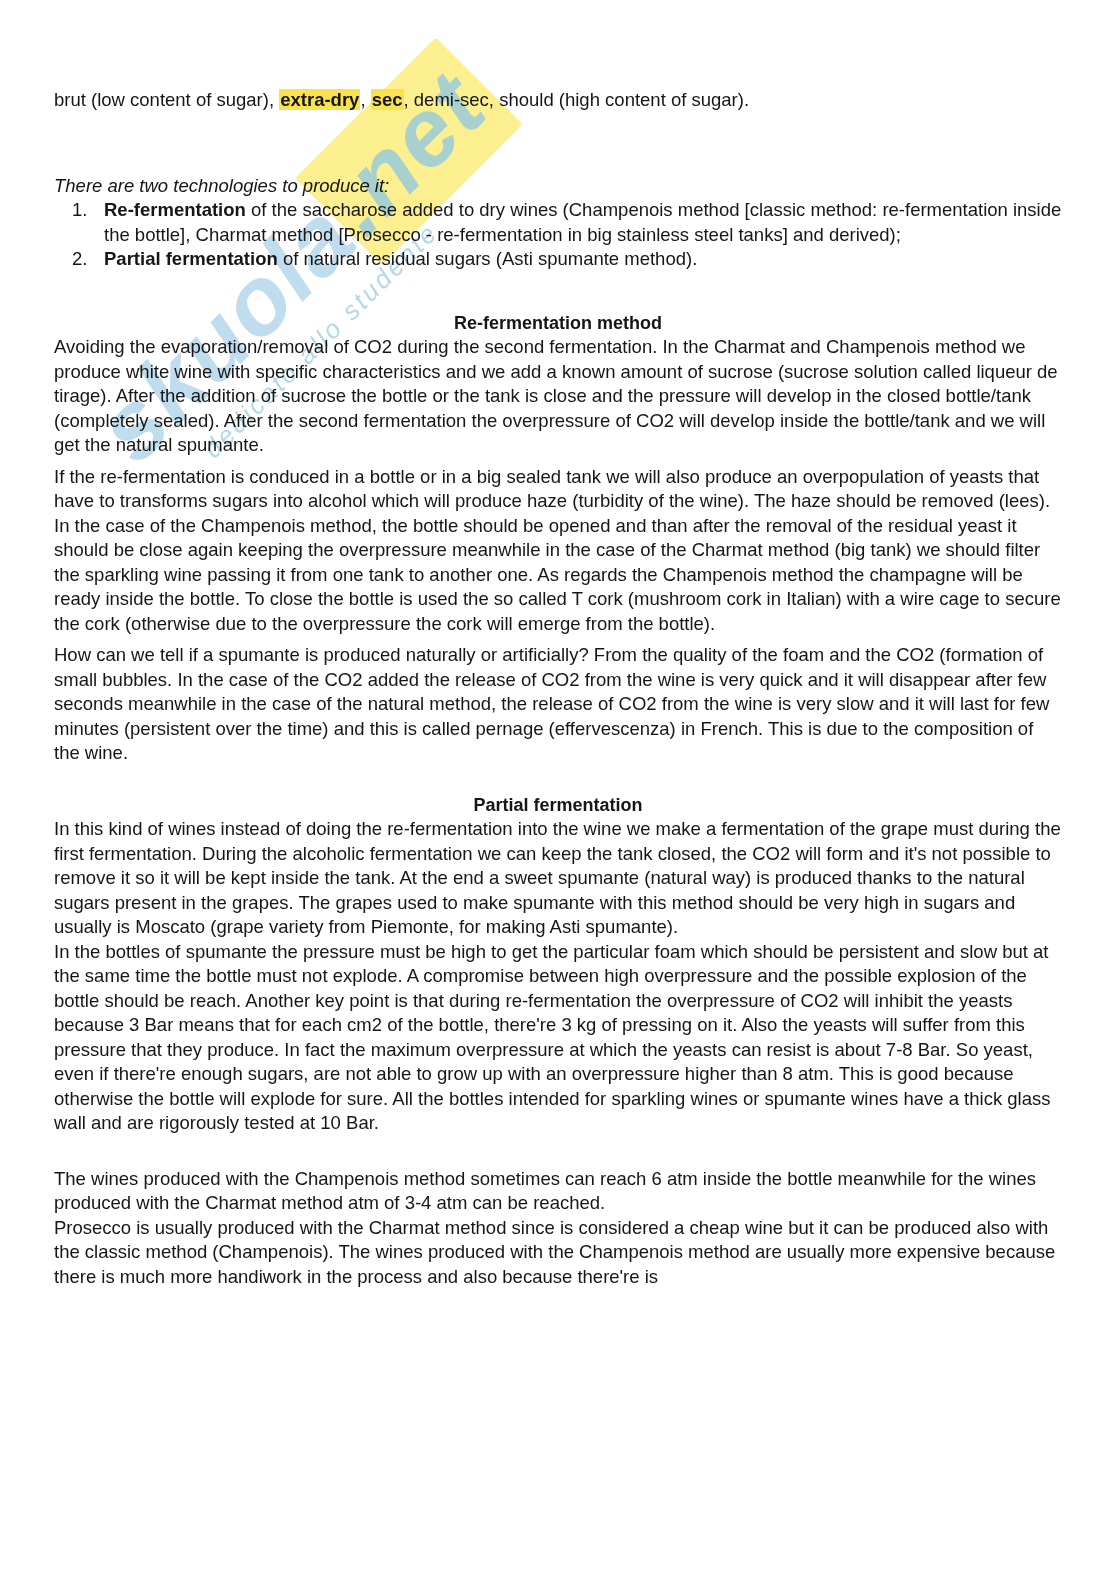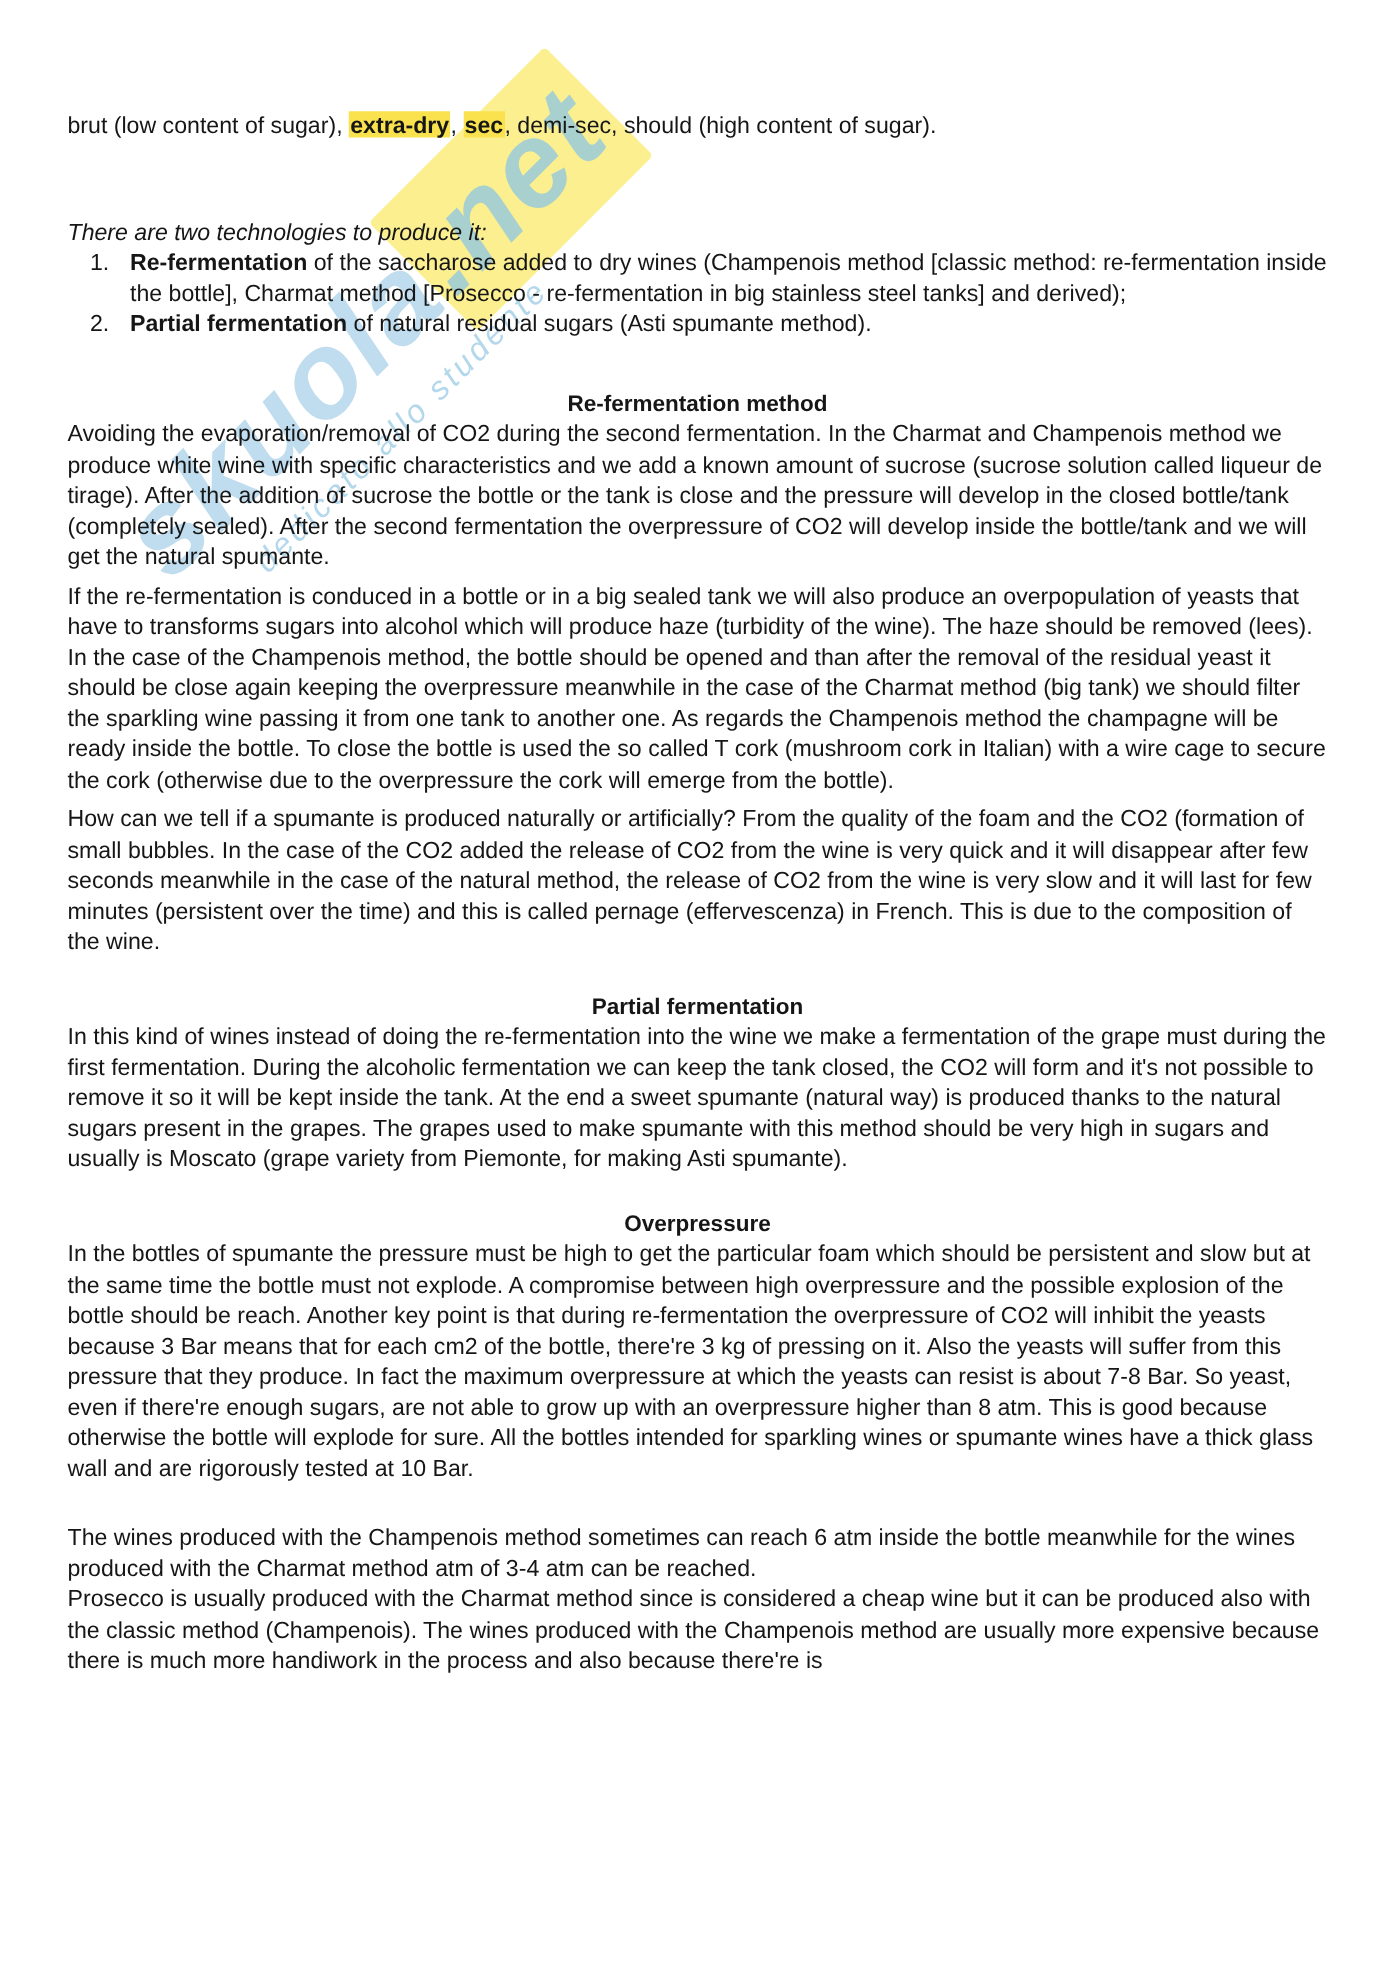--- a/index.html
+++ b/index.html
@@ -120,20 +120,19 @@
     <h2 class="gap-section">Re-fermentation method</h2>
     <p>Avoiding the evaporation/removal of CO2 during the second fermentation. In the Charmat and Champenois method we produce white wine with specific characteristics and we add a known amount of sucrose (sucrose solution called liqueur de tirage). After the addition of sucrose the bottle or the tank is close and the pressure will develop in the closed bottle/tank (completely sealed). After the second fermentation the overpressure of CO2 will develop inside the bottle/tank and we will get the natural spumante.</p>
 
     <p class="gap">If the re-fermentation is conduced in a bottle or in a big sealed tank we will also produce an overpopulation of yeasts that have to transforms sugars into alcohol which will produce haze (turbidity of the wine). The haze should be removed (lees). In the case of the Champenois method, the bottle should be opened and than after the removal of the residual yeast it should be close again keeping the overpressure meanwhile in the case of the Charmat method (big tank) we should filter the sparkling wine passing it from one tank to another one. As regards the Champenois method the champagne will be ready inside the bottle. To close the bottle is used the so called T cork (mushroom cork in Italian) with a wire cage to secure the cork (otherwise due to the overpressure the cork will emerge from the bottle).</p>
 
     <p class="gap">How can we tell if a spumante is produced naturally or artificially? From the quality of the foam and the CO2 (formation of small bubbles. In the case of the CO2 added the release of CO2 from the wine is very quick and it will disappear after few seconds meanwhile in the case of the natural method, the release of CO2 from the wine is very slow and it will last for few minutes (persistent over the time) and this is called pernage (effervescenza) in French. This is due to the composition of the wine.</p>
 
     <h2 class="gap-h">Partial fermentation</h2>
     <p>In this kind of wines instead of doing the re-fermentation into the wine we make a fermentation of the grape must during the first fermentation. During the alcoholic fermentation we can keep the tank closed, the CO2 will form and it's not possible to remove it so it will be kept inside the tank. At the end a sweet spumante (natural way) is produced thanks to the natural sugars present in the grapes. The grapes used to make spumante with this method should be very high in sugars and usually is Moscato (grape variety from Piemonte, for making Asti spumante).</p>
 
-    <h2 class="gap-h">Overpressure</h2>
     <p>In the bottles of spumante the pressure must be high to get the particular foam which should be persistent and slow but at the same time the bottle must not explode. A compromise between high overpressure and the possible explosion of the bottle should be reach. Another key point is that during re-fermentation the overpressure of CO2 will inhibit the yeasts because 3 Bar means that for each cm2 of the bottle, there're 3 kg of pressing on it. Also the yeasts will suffer from this pressure that they produce. In fact the maximum overpressure at which the yeasts can resist is about 7-8 Bar. So yeast, even if there're enough sugars, are not able to grow up with an overpressure higher than 8 atm. This is good because otherwise the bottle will explode for sure. All the bottles intended for sparkling wines or spumante wines have a thick glass wall and are rigorously tested at 10 Bar.</p>
 
     <p class="gap-lg">The wines produced with the Champenois method sometimes can reach 6 atm inside the bottle meanwhile for the wines produced with the Charmat method atm of 3-4 atm can be reached.</p>
     <p>Prosecco is usually produced with the Charmat method since is considered a cheap wine but it can be produced also with the classic method (Champenois). The wines produced with the Champenois method are usually more expensive because there is much more handiwork in the process and also because there're is</p>
 
   </div>
 </div>
 
 </body></html>

